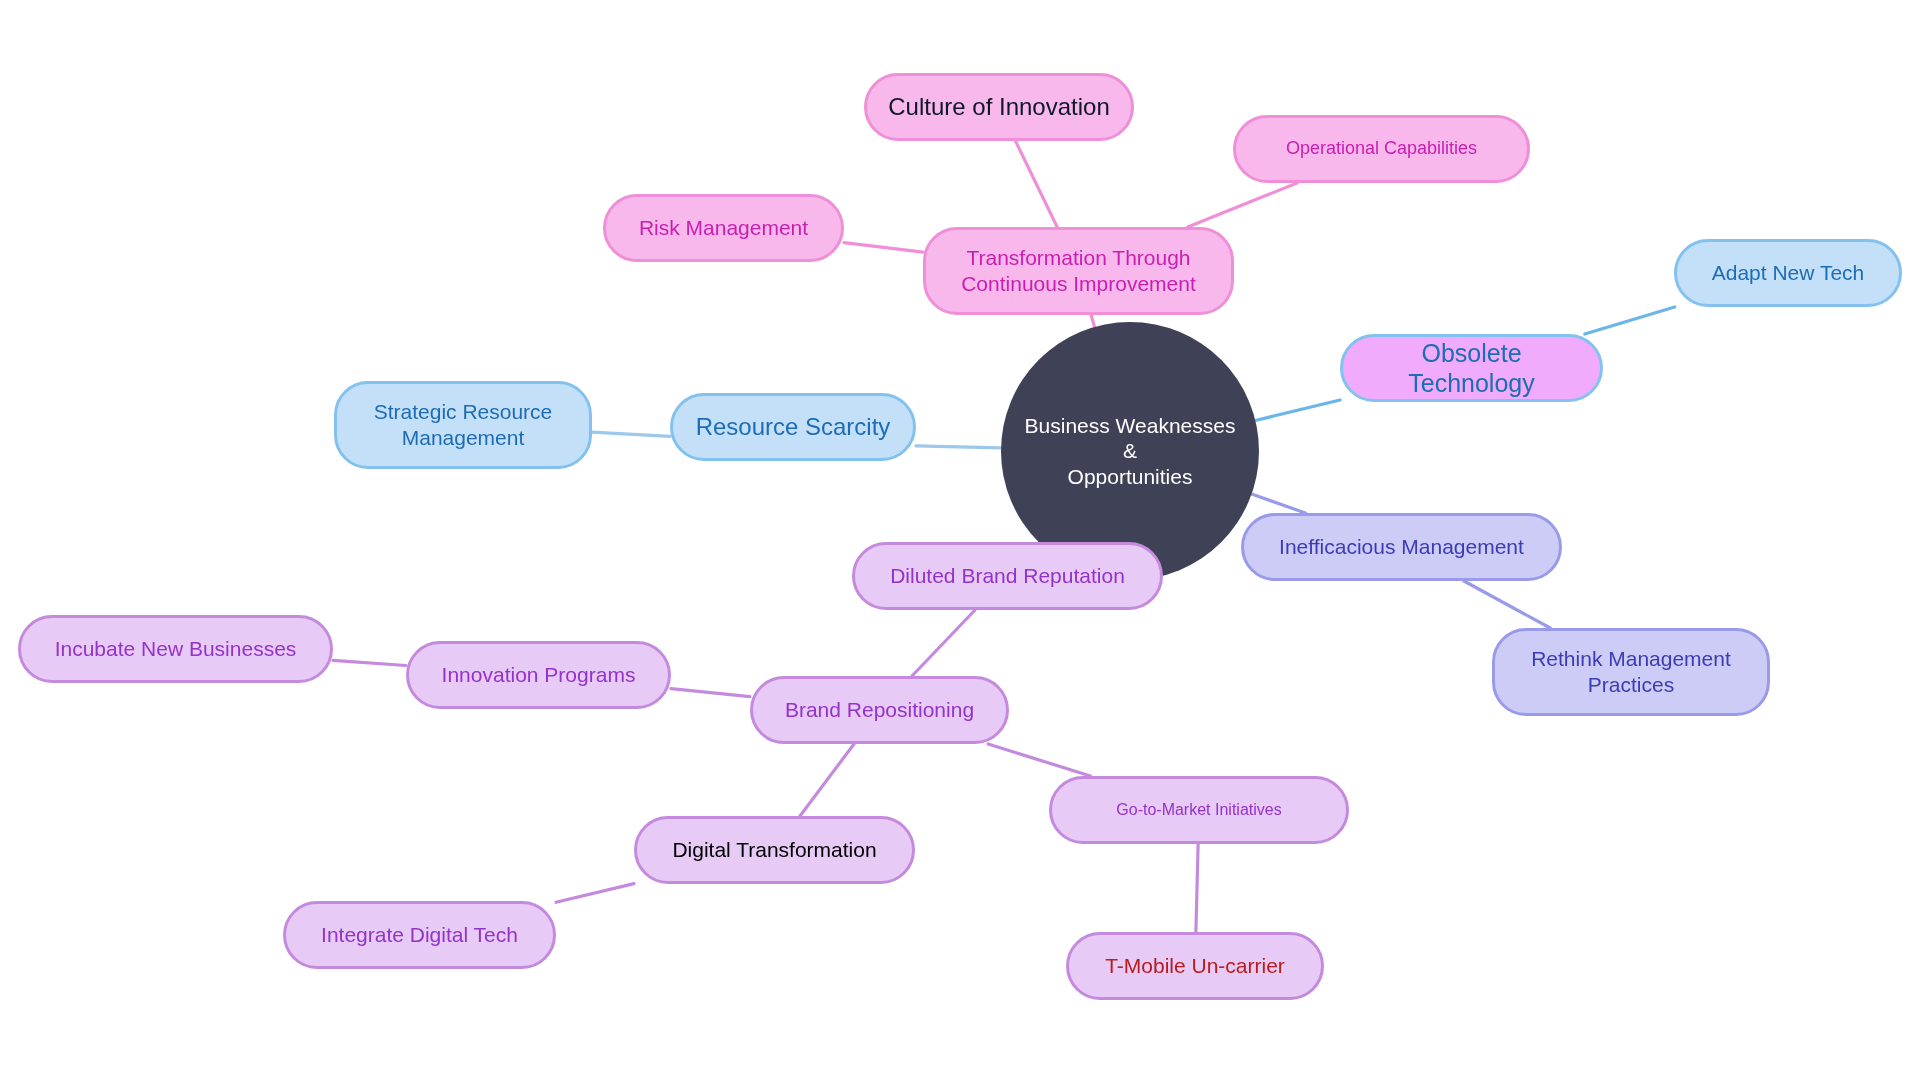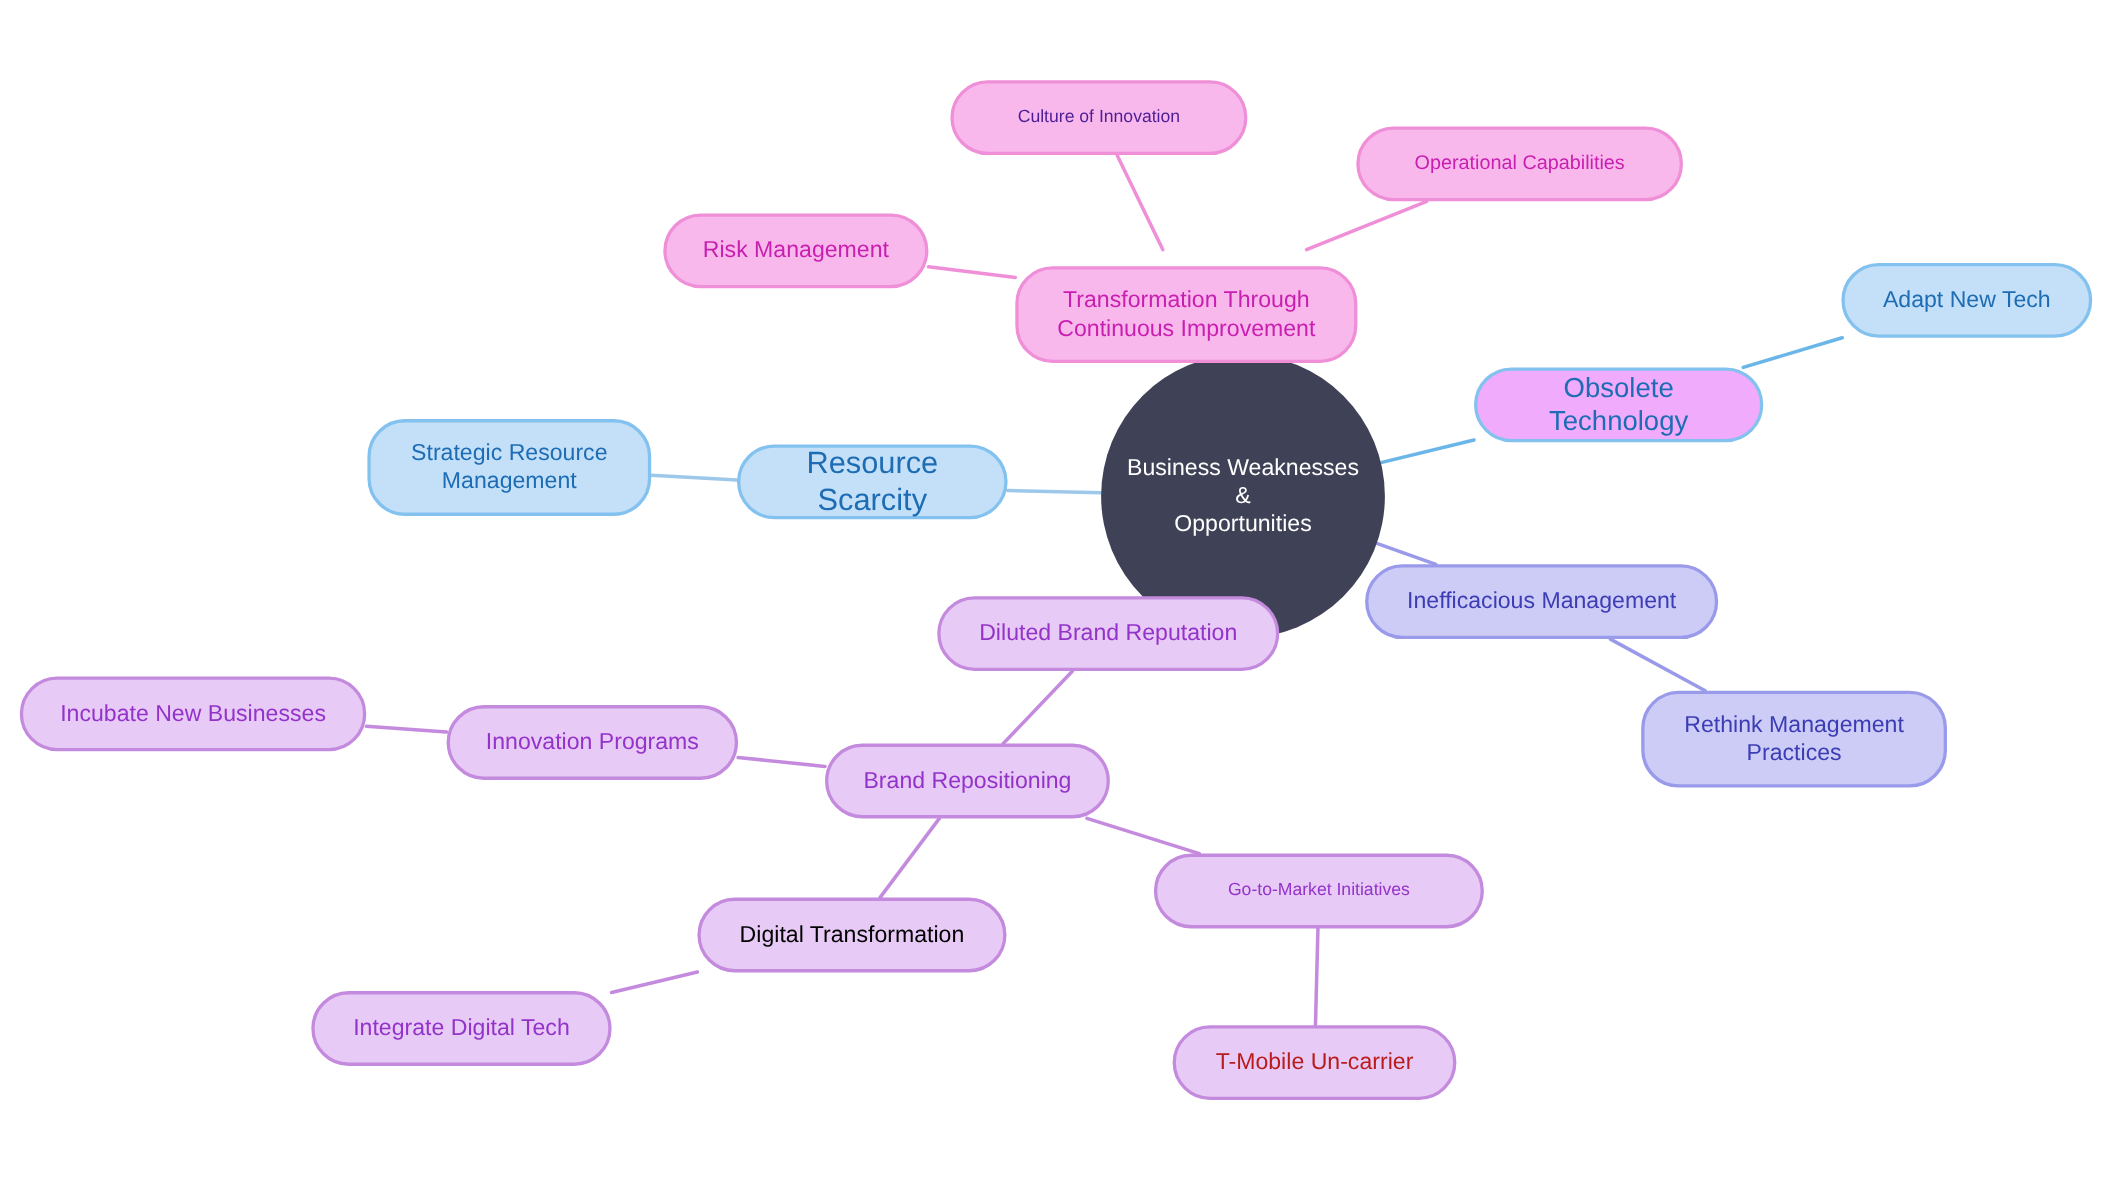--- a/index.html
+++ b/index.html
@@ -70,30 +70,30 @@
       <path d="M 750 696.708211143695 L 671 688.5997067448681" stroke="#c48ade" stroke-width="3.2" stroke-linecap="round" fill="none"></path>
       <path d="M 406 665.5096418732783 L 333 660.2809917355372" stroke="#c48ade" stroke-width="3.2" stroke-linecap="round" fill="none"></path>
       <path d="M 854 744 L 800 816" stroke="#c48ade" stroke-width="3.2" stroke-linecap="round" fill="none"></path>
       <path d="M 634 883.6408450704225 L 556 902.3169014084507" stroke="#c48ade" stroke-width="3.2" stroke-linecap="round" fill="none"></path>
       <path d="M 988.13 744 L 1090.37 776" stroke="#c48ade" stroke-width="3.2" stroke-linecap="round" fill="none"></path>
       <path d="M 1198.128205128205 844 L 1195.871794871795 932" stroke="#c48ade" stroke-width="3.2" stroke-linecap="round" fill="none"></path>
     </svg>
   <div id="node-layer">
       <div class="node central" style="left: 1001px; top: 322px; width: 258px; height: 258px; background: rgb(63, 66, 87); border-color: transparent; color: rgb(255, 255, 255); font-size: 21px;"><span class="nlabel">Business Weaknesses &amp;
 Opportunities</span></div>
-      <div class="node" style="left: 864px; top: 73px; width: 270px; height: 68px; background: rgb(249, 184, 236); border-color: rgb(239, 143, 216); color: #4c1d95; font-size: 16px; border-radius: 34px;"><span class="nlabel">Culture of Innovation</span></div>
+      <div class="node" style="left: 864px; top: 73px; width: 270px; height: 68px; background: rgb(249, 184, 236); border-color: rgb(239, 143, 216); color: #0f172a; font-size: 24px; border-radius: 34px;"><span class="nlabel">Culture of Innovation</span></div>
       <div class="node" style="left: 1233px; top: 115px; width: 297px; height: 68px; background: rgb(249, 184, 236); border-color: rgb(239, 143, 216); color: rgb(200, 31, 176); font-size: 18px; border-radius: 34px;"><span class="nlabel">Operational Capabilities</span></div>
       <div class="node" style="left: 603px; top: 194px; width: 241px; height: 68px; background: rgb(249, 184, 236); border-color: rgb(239, 143, 216); color: rgb(200, 31, 176); font-size: 21px; border-radius: 34px;"><span class="nlabel">Risk Management</span></div>
-      <div class="node" style="left: 923px; top: 242px; width: 311px; height: 88px; background: rgb(249, 184, 236); border-color: rgb(239, 143, 216); color: rgb(200, 31, 176); font-size: 21px; border-radius: 34px;"><span class="nlabel">Transformation Through
+      <div class="node" style="left: 923px; top: 227px; width: 311px; height: 88px; background: rgb(249, 184, 236); border-color: rgb(239, 143, 216); color: rgb(200, 31, 176); font-size: 21px; border-radius: 34px;"><span class="nlabel">Transformation Through
 Continuous Improvement</span></div>
       <div class="node" style="left: 1674px; top: 239px; width: 228px; height: 68px; background: rgb(195, 224, 248); border-color: rgb(131, 194, 239); color: rgb(29, 108, 180); font-size: 21px; border-radius: 34px;"><span class="nlabel">Adapt New Tech</span></div>
       <div class="node" style="left: 1340px; top: 334px; width: 263px; height: 68px; background: #f0abfc; border-color: rgb(131, 194, 239); color: rgb(29, 108, 180); font-size: 25px; border-radius: 34px;"><span class="nlabel">Obsolete Technology</span></div>
       <div class="node" style="left: 334px; top: 381px; width: 258px; height: 88px; background: rgb(195, 224, 248); border-color: rgb(131, 194, 239); color: rgb(29, 108, 180); font-size: 21px; border-radius: 34px;"><span class="nlabel">Strategic Resource
 Management</span></div>
-      <div class="node" style="left: 670px; top: 404px; width: 246px; height: 68px; background: rgb(195, 224, 248); border-color: rgb(131, 194, 239); color: rgb(29, 108, 180); font-size: 28px; border-radius: 34px;"><span class="nlabel">Resource Scarcity</span></div>
+      <div class="node" style="left: 670px; top: 393px; width: 246px; height: 68px; background: rgb(195, 224, 248); border-color: rgb(131, 194, 239); color: rgb(29, 108, 180); font-size: 24px; border-radius: 34px;"><span class="nlabel">Resource Scarcity</span></div>
       <div class="node" style="left: 1241px; top: 513px; width: 321px; height: 68px; background: rgb(204, 204, 247); border-color: rgb(154, 154, 234); color: rgb(60, 60, 180); font-size: 21px; border-radius: 34px; align-items: center;"><span class="nlabel">Inefficacious Management</span></div>
       <div class="node" style="left: 852px; top: 542px; width: 311px; height: 68px; background: rgb(231, 202, 245); border-color: rgb(196, 138, 222); color: rgb(147, 51, 201); font-size: 21px; border-radius: 34px;"><span class="nlabel">Diluted Brand Reputation</span></div>
       <div class="node" style="left: 18px; top: 615px; width: 315px; height: 68px; background: rgb(231, 202, 245); border-color: rgb(196, 138, 222); color: rgb(147, 51, 201); font-size: 21px; border-radius: 34px;"><span class="nlabel">Incubate New Businesses</span></div>
       <div class="node" style="left: 1492px; top: 628px; width: 278px; height: 88px; background: rgb(204, 204, 247); border-color: rgb(154, 154, 234); color: rgb(60, 60, 180); font-size: 21px; border-radius: 34px;"><span class="nlabel">Rethink Management
 Practices</span></div>
       <div class="node" style="left: 406px; top: 641px; width: 265px; height: 68px; background: rgb(231, 202, 245); border-color: rgb(196, 138, 222); color: rgb(147, 51, 201); font-size: 21px; border-radius: 34px;"><span class="nlabel">Innovation Programs</span></div>
       <div class="node" style="left: 750px; top: 676px; width: 259px; height: 68px; background: rgb(231, 202, 245); border-color: rgb(196, 138, 222); color: rgb(147, 51, 201); font-size: 21px; border-radius: 34px;"><span class="nlabel">Brand Repositioning</span></div>
       <div class="node" style="left: 1049px; top: 776px; width: 300px; height: 68px; background: rgb(231, 202, 245); border-color: rgb(196, 138, 222); color: rgb(147, 51, 201); font-size: 16px; border-radius: 34px;"><span class="nlabel">Go-to-Market Initiatives</span></div>
       <div class="node" style="left: 634px; top: 816px; width: 281px; height: 68px; background: rgb(231, 202, 245); border-color: rgb(196, 138, 222); color: #000000; font-size: 21px; border-radius: 34px;"><span class="nlabel">Digital Transformation</span></div>
       <div class="node" style="left: 283px; top: 901px; width: 273px; height: 68px; background: rgb(231, 202, 245); border-color: rgb(196, 138, 222); color: rgb(147, 51, 201); font-size: 21px; border-radius: 34px;"><span class="nlabel">Integrate Digital Tech</span></div>

